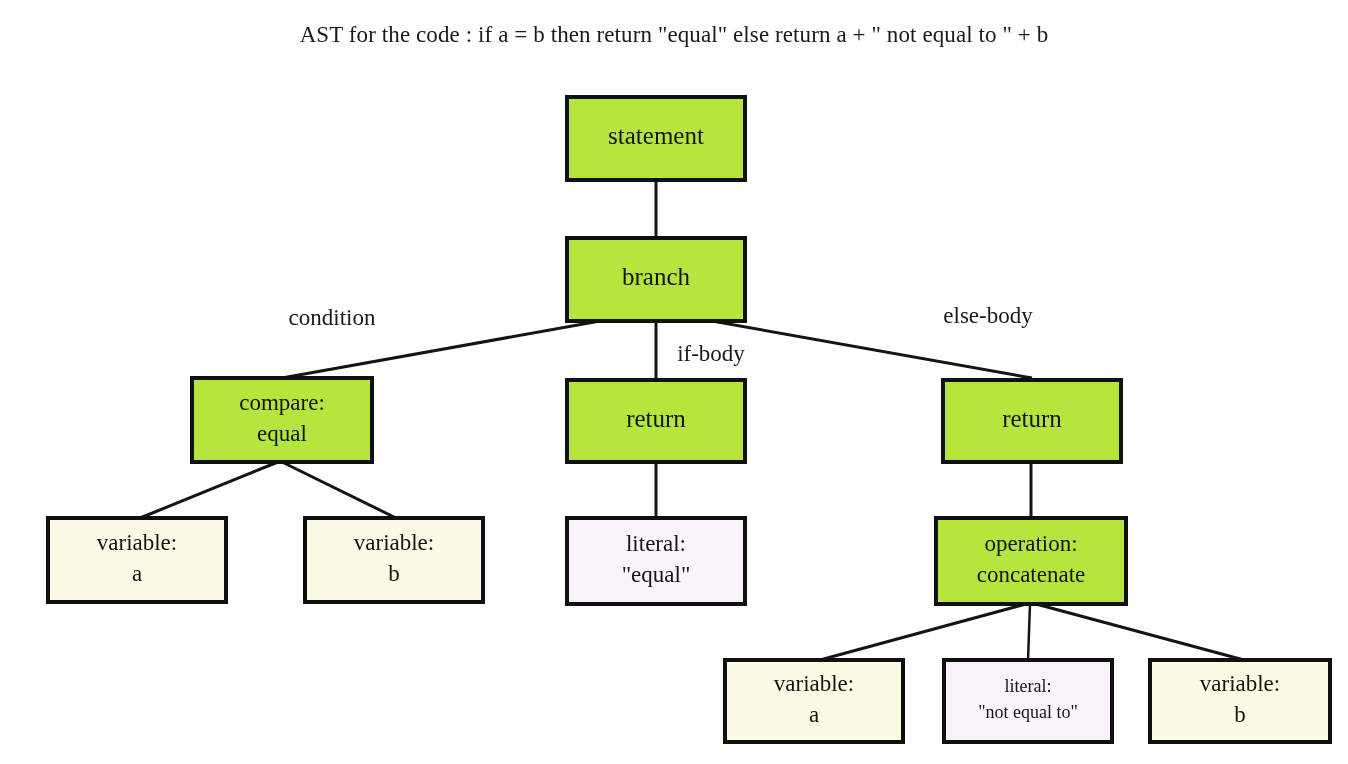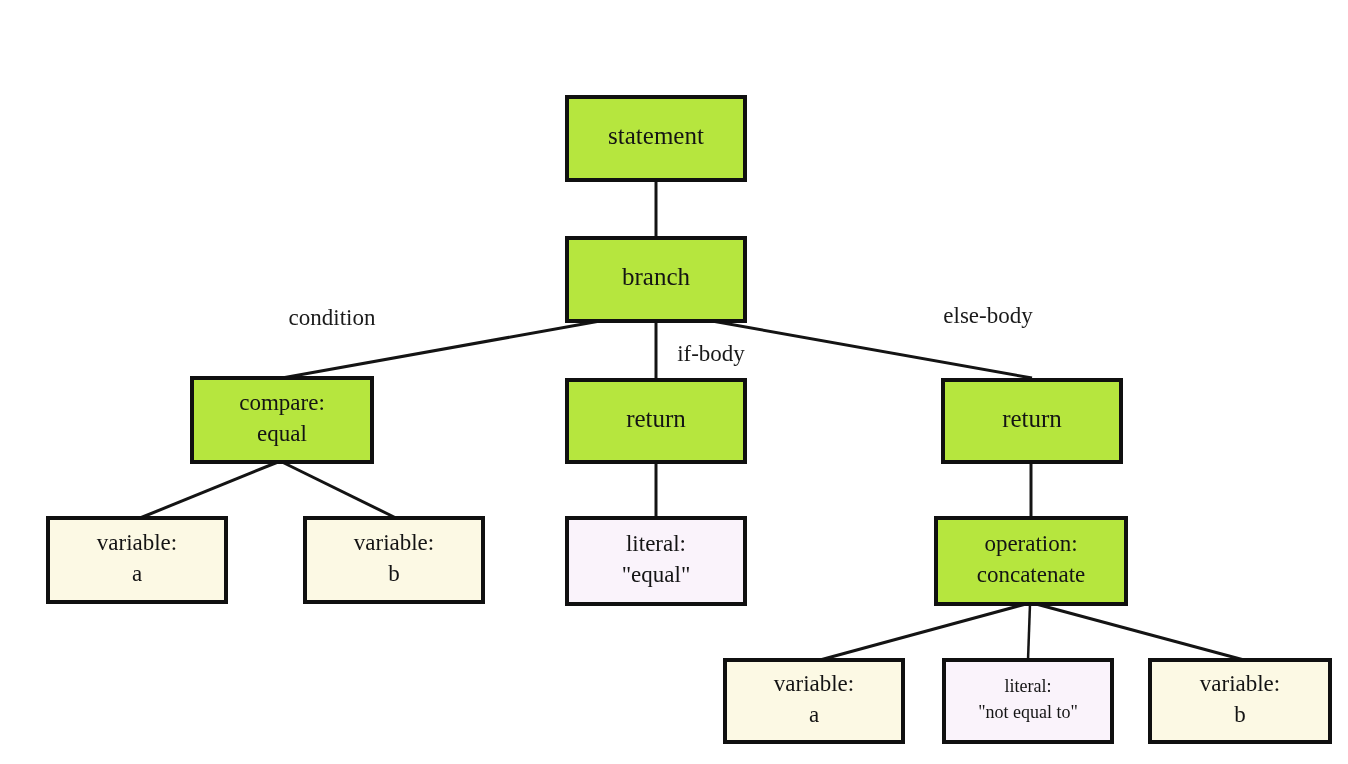--- a/index.html
+++ b/index.html
@@ -62,20 +62,21 @@
     fill: #1a1a1a;
     text-anchor: middle;
     font-size: 23px;
   }
 </style>
 </head>
 <body>
 
 <div id="diagram-root" style="background: rgb(255, 255, 255);">
 
+  <div id="ast-title">AST for the code : if a = b then return "equal" else return a + " not equal to " + b</div>
 
   <svg id="ast-canvas" viewBox="0 0 1348 764">
     <g id="edges-layer">
         <line class="edge-line" x1="656" y1="180" x2="656" y2="238" stroke="#141414" stroke-width="3"></line>
         <line class="edge-line" x1="600" y1="321" x2="282" y2="378" stroke="#141414" stroke-width="3"></line>
         <line class="edge-line" x1="656" y1="321" x2="656" y2="380" stroke="#141414" stroke-width="3"></line>
         <line class="edge-line" x1="712" y1="321" x2="1032" y2="378" stroke="#141414" stroke-width="3"></line>
         <line class="edge-line" x1="278" y1="462" x2="140" y2="518" stroke="#141414" stroke-width="3"></line>
         <line class="edge-line" x1="282" y1="462" x2="396" y2="518" stroke="#141414" stroke-width="3"></line>
         <line class="edge-line" x1="656" y1="462" x2="656" y2="518" stroke="#141414" stroke-width="3"></line>

